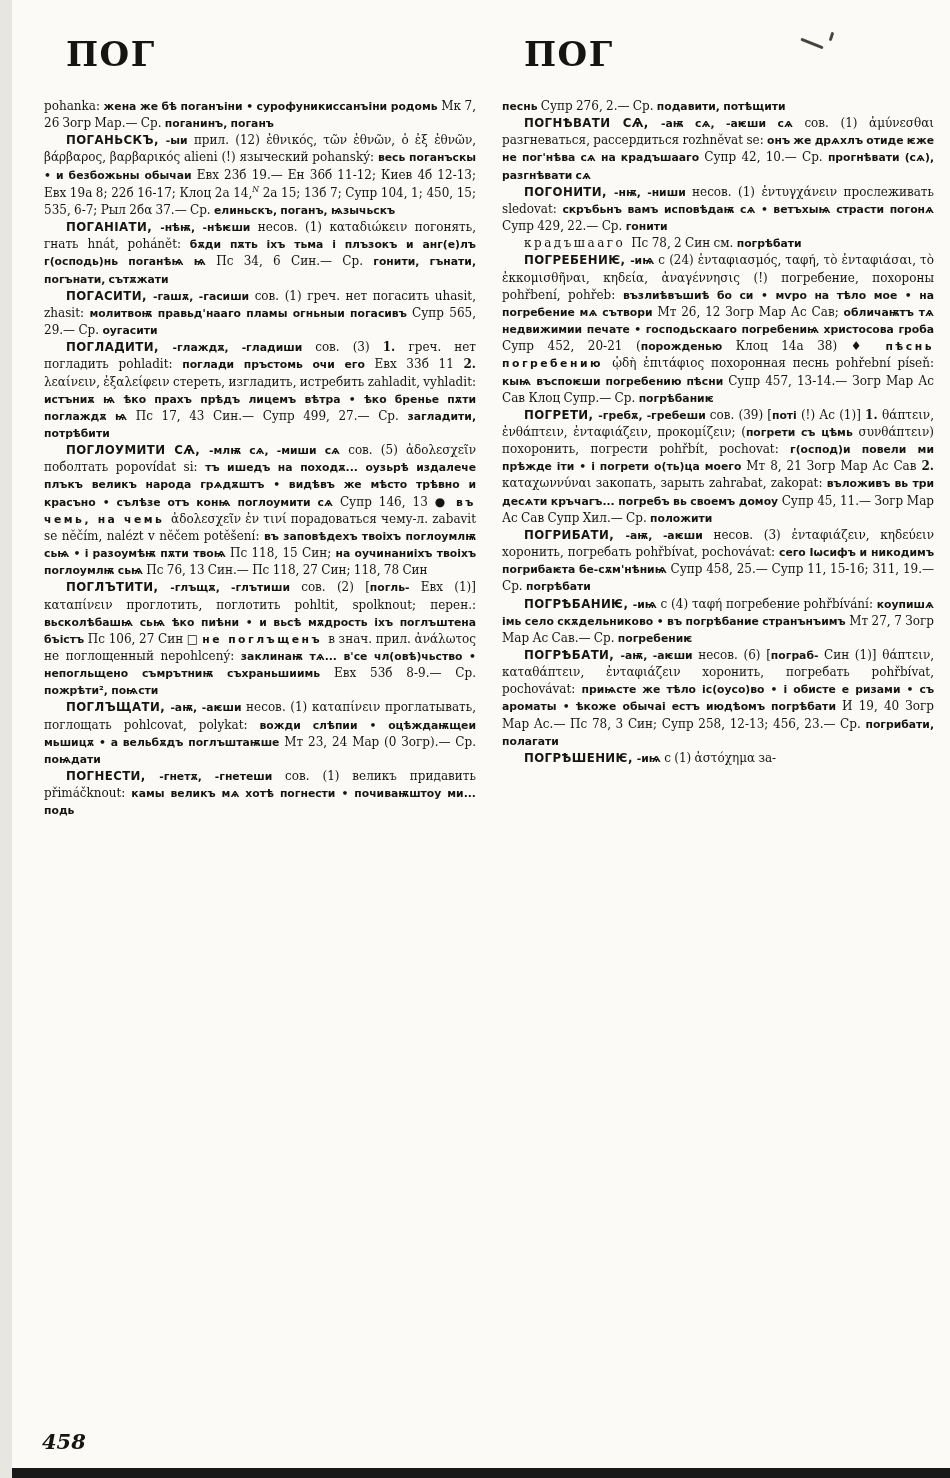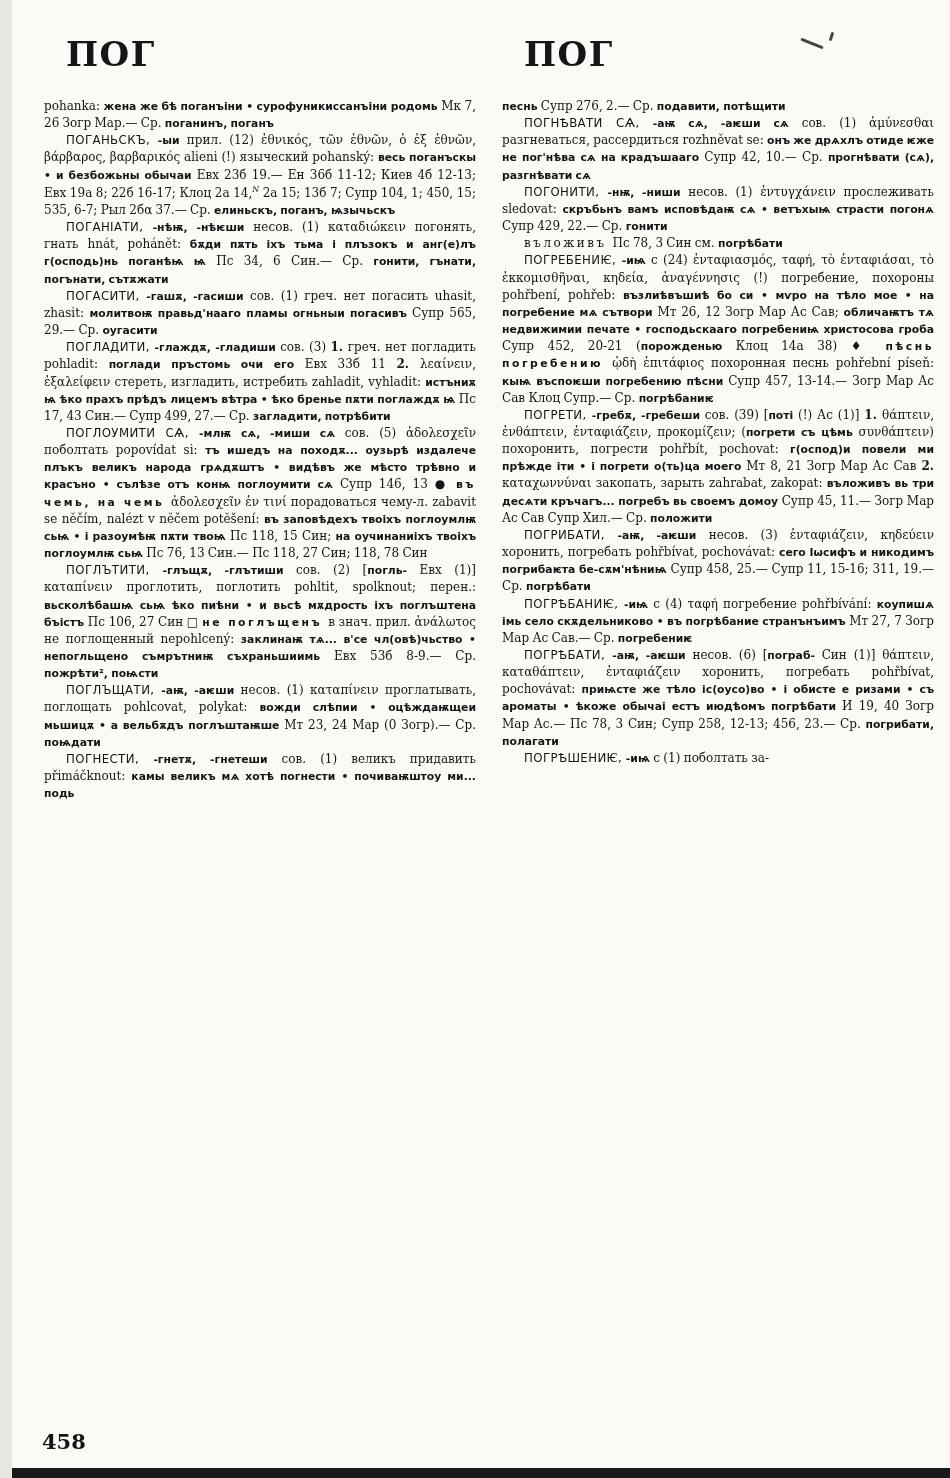--- a/index.html
+++ b/index.html
@@ -9,27 +9,27 @@
   .col{width:432px;height:1376px;overflow:hidden;}
   .col-header{font-family:"DejaVu Serif",serif;font-weight:bold;font-size:34px;
               letter-spacing:1.5px;margin:4px 0 24px 22px;}
   .para{font-size:12px;line-height:1.43;text-align:justify;margin:0;word-spacing:-0.5px;}
   .para.indent{text-indent:22px;}
   
   .r-norm{}
   .r-grk{}
   .r-ital{}
   .r-bnum{font-weight:bold;}
-  .r-head{font-family:"DejaVu Sans",sans-serif;font-weight:normal;font-size:0.98em;letter-spacing:0.4px;}
+  .r-head{font-family:"DejaVu Sans",sans-serif;font-weight:bold;font-size:0.98em;letter-spacing:0.4px;}
   .r-ocs{font-family:"DejaVu Sans",sans-serif;font-weight:bold;font-size:0.9em;}
   .r-sp{font-family:"DejaVu Sans",sans-serif;font-weight:bold;font-size:0.9em;letter-spacing:2.5px;}
   .r-spn{letter-spacing:2.5px;}
   .r-sym{}
   .r-sup{font-style:italic;font-size:0.65em;vertical-align:super;}
-  .page-number{position:absolute;left:30px;bottom:24px;font-weight:bold;font-size:21px;}
+  .page-number{position:absolute;left:30px;bottom:24px;font-weight:bold;font-size:21px;font-style:italic;}
   .scan-bar{position:absolute;left:0;right:0;bottom:0;height:10px;background:#191919;}
   .stray-mark-1{position:absolute;left:788px;top:42px;width:24px;height:3px;background:#474440;
                 transform:rotate(22deg);border-radius:2px;}
   .stray-mark-2{position:absolute;left:818px;top:32px;width:3px;height:9px;background:#474440;
                 transform:rotate(18deg);border-radius:2px;}
 </style>
 </head>
 <body>
 
 <div class="page">
@@ -51,26 +51,26 @@
           <p class="para indent"><span class="r-head">ПОГЛЪЩАТИ, </span><span class="r-ocs">-аѭ, -аѥши </span><span class="r-ital">несов. </span><span class="r-norm">(1) </span><span class="r-grk">καταπίνειν </span><span class="r-norm">проглатывать, поглощать pohlcovat, polykat: </span><span class="r-ocs">вожди слѣпии • оцѣждаѭщеи мьшицѫ • а вельбѫдъ поглъштаѭше </span><span class="r-ital">Мт 23, 24 Мар (0 Зогр).— Ср. </span><span class="r-ocs">поѩдати</span></p>
           <p class="para indent"><span class="r-head">ПОГНЕСТИ, </span><span class="r-ocs">-гнетѫ, -гнетеши </span><span class="r-ital">сов. </span><span class="r-norm">(1) </span><span class="r-grk">великъ </span><span class="r-norm">придавить přimáčknout: </span><span class="r-ocs">камы великъ мѧ хотѣ погнести • почиваѭштоу ми... подь</span></p>
         </div>
     </div>
     <div class="col">
       <div class="col-header">ПОГ</div>
       <div>
           <p class="para"><span class="r-ocs">песнь </span><span class="r-ital">Супр 276, 2.— Ср. </span><span class="r-ocs">подавити, потѣщити</span></p>
           <p class="para indent"><span class="r-head">ПОГНѢВАТИ СѦ, </span><span class="r-ocs">-аѭ сѧ, -аѥши сѧ </span><span class="r-ital">сов. </span><span class="r-norm">(1) </span><span class="r-grk">ἀμύνεσθαι </span><span class="r-norm">разгневаться, рассердиться rozhněvat se: </span><span class="r-ocs">онъ же дрѧхлъ отиде ѥже не пог'нѣва сѧ на крадъшааго </span><span class="r-ital">Супр 42, 10.— Ср. </span><span class="r-ocs">прогнѣвати (сѧ), разгнѣвати сѧ</span></p>
           <p class="para indent"><span class="r-head">ПОГОНИТИ, </span><span class="r-ocs">-нѭ, -ниши </span><span class="r-ital">несов. </span><span class="r-norm">(1) </span><span class="r-grk">ἐντυγχάνειν </span><span class="r-norm">прослеживать sledovat: </span><span class="r-ocs">скръбьнъ вамъ исповѣдаѭ сѧ • ветъхыѩ страсти погонѧ </span><span class="r-ital">Супр 429, 22.— Ср. </span><span class="r-ocs">гонити</span></p>
-          <p class="para indent"><span class="r-spn">въложивъ </span><span class="r-ital">Пс 78, 3 Син см. </span><span class="r-ocs">погрѣбати</span></p>
+          <p class="para indent"><span class="r-spn">крадъшааго </span><span class="r-ital">Пс 78, 2 Син см. </span><span class="r-ocs">погрѣбати</span></p>
           <p class="para indent"><span class="r-head">ПОГРЕБЕНИѤ, </span><span class="r-ocs">-иѩ </span><span class="r-ital">с </span><span class="r-norm">(24) </span><span class="r-grk">ἐνταφιασμός, ταφή, τὸ ἐνταφιάσαι, τὸ ἐκκομισθῆναι, κηδεία, ἀναγέννησις </span><span class="r-norm">(!) погребение, похороны pohřbení, pohřeb: </span><span class="r-ocs">възлиѣвъшиѣ бо си • мѵро на тѣло мое • на погребение мѧ сътвори </span><span class="r-ital">Мт 26, 12 Зогр Мар Ас Сав; </span><span class="r-ocs">обличаѭтъ тѧ недвижимии печате • господьскааго погребениѩ христосова гроба </span><span class="r-ital">Супр 452, 20-21 </span><span class="r-norm">(</span><span class="r-ocs">порожденью </span><span class="r-ital">Клоц 14а 38</span><span class="r-norm">) </span><span class="r-sym">♦ </span><span class="r-sp">пѣснь погребению </span><span class="r-grk">ᾠδὴ ἐπιτάφιος </span><span class="r-norm">похоронная песнь pohřební píseň: </span><span class="r-ocs">кыѩ въспоѥши погребению пѣсни </span><span class="r-ital">Супр 457, 13-14.— Зогр Мар Ас Сав Клоц Супр.— Ср. </span><span class="r-ocs">погрѣбаниѥ</span></p>
           <p class="para indent"><span class="r-head">ПОГРЕТИ, </span><span class="r-ocs">-гребѫ, -гребеши </span><span class="r-ital">сов. </span><span class="r-norm">(39) [</span><span class="r-ocs">поті </span><span class="r-norm">(!) </span><span class="r-ital">Ас </span><span class="r-norm">(1)] </span><span class="r-bnum">1. </span><span class="r-grk">θάπτειν, ἐνθάπτειν, ἐνταφιάζειν, προκομίζειν; </span><span class="r-norm">(</span><span class="r-ocs">погрети съ цѣмь </span><span class="r-grk">συνθάπτειν</span><span class="r-norm">) похоронить, погрести pohřbít, pochovat: </span><span class="r-ocs">г(оспод)и повели ми прѣжде іти • і погрети о(ть)ца моего </span><span class="r-ital">Мт 8, 21 Зогр Мар Ас Сав </span><span class="r-bnum">2. </span><span class="r-grk">καταχωννύναι </span><span class="r-norm">закопать, зарыть zahrabat, zakopat: </span><span class="r-ocs">въложивъ вь три десѧти кръчагъ... погребъ вь своемъ домоу </span><span class="r-ital">Супр 45, 11.— Зогр Мар Ас Сав Супр Хил.— Ср. </span><span class="r-ocs">положити</span></p>
           <p class="para indent"><span class="r-head">ПОГРИБАТИ, </span><span class="r-ocs">-аѭ, -аѥши </span><span class="r-ital">несов. </span><span class="r-norm">(3) </span><span class="r-grk">ἐνταφιάζειν, κηδεύειν </span><span class="r-norm">хоронить, погребать pohřbívat, pochovávat: </span><span class="r-ocs">сего Іѡсифъ и никодимъ погрибаѥта бе-сѫм'нѣниѩ </span><span class="r-ital">Супр 458, 25.— Супр 11, 15-16; 311, 19.— Ср. </span><span class="r-ocs">погрѣбати</span></p>
           <p class="para indent"><span class="r-head">ПОГРѢБАНИѤ, </span><span class="r-ocs">-иѩ </span><span class="r-ital">с </span><span class="r-norm">(4) </span><span class="r-grk">ταφή </span><span class="r-norm">погребение pohřbívání: </span><span class="r-ocs">коупишѧ імь село скѫдельниково • въ погрѣбание странънъимъ </span><span class="r-ital">Мт 27, 7 Зогр Мар Ас Сав.— Ср. </span><span class="r-ocs">погребениѥ</span></p>
           <p class="para indent"><span class="r-head">ПОГРѢБАТИ, </span><span class="r-ocs">-аѭ, -аѥши </span><span class="r-ital">несов. </span><span class="r-norm">(6) [</span><span class="r-ocs">пограб- </span><span class="r-ital">Син </span><span class="r-norm">(1)] </span><span class="r-grk">θάπτειν, καταθάπτειν, ἐνταφιάζειν </span><span class="r-norm">хоронить, погребать pohřbívat, pochovávat: </span><span class="r-ocs">приѩсте же тѣло іс(оусо)во • і обисте е ризами • съ ароматы • ѣкоже обычаі естъ июдѣомъ погрѣбати </span><span class="r-ital">И 19, 40 Зогр Мар Ас.— Пс 78, 3 Син; Супр 258, 12-13; 456, 23.— Ср. </span><span class="r-ocs">погрибати, полагати</span></p>
-          <p class="para indent"><span class="r-head">ПОГРѢШЕНИѤ, </span><span class="r-ocs">-иѩ </span><span class="r-ital">с </span><span class="r-norm">(1) </span><span class="r-grk">поболтать </span><span class="r-norm">за-</span></p>
+          <p class="para indent"><span class="r-head">ПОГРѢШЕНИѤ, </span><span class="r-ocs">-иѩ </span><span class="r-ital">с </span><span class="r-norm">(1) </span><span class="r-grk">ἀστόχημα </span><span class="r-norm">за-</span></p>
         </div>
     </div>
   </div>
 
   <div class="page-number">458</div>
   <div class="scan-bar"></div>
 </div>
 
 </body></html>

